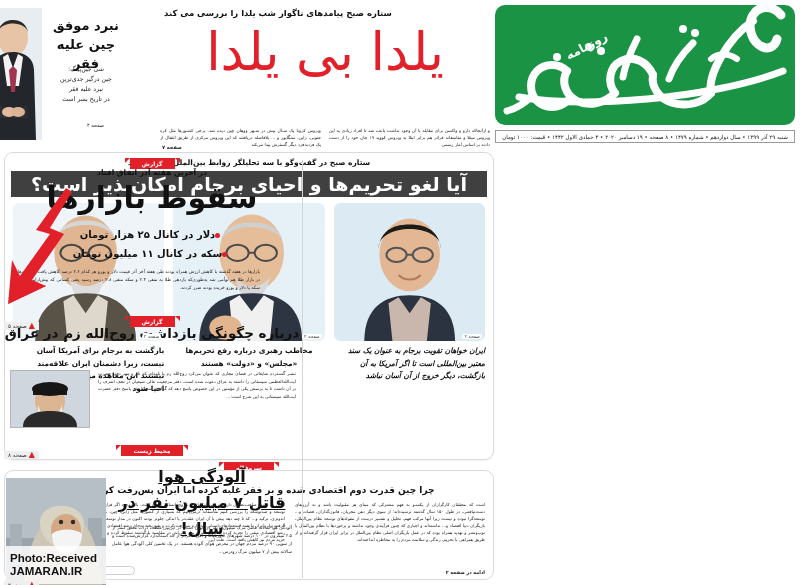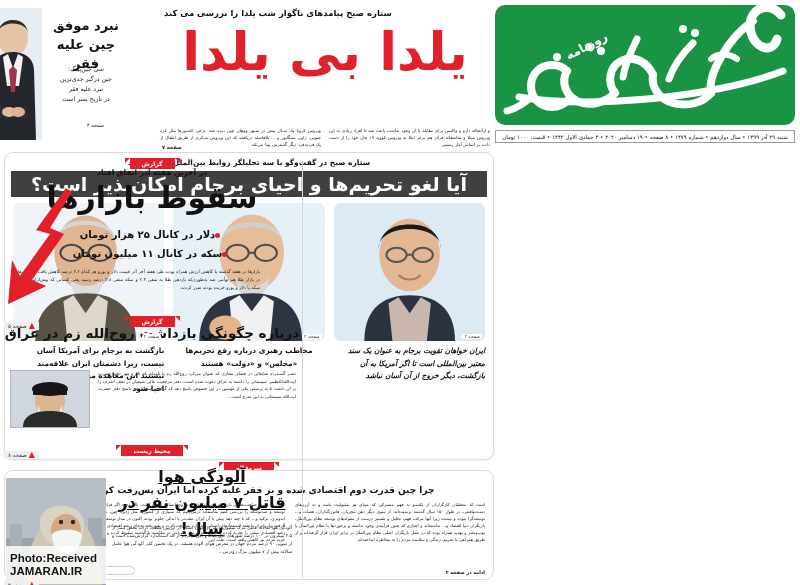--- a/index.html
+++ b/index.html
@@ -115,21 +115,21 @@
     font-size: 8.5px;
     font-weight: bold;
     color: #111;
     text-align: left;
     padding-left: 4px;
     white-space: nowrap;
   }
   .lead-title {
     margin-top: 5px;
     font-size: 52px;
-    font-weight: bold;
+    font-weight: normal;
     color: #e2202a;
     text-align: center;
     line-height: 58px;
     letter-spacing: -1px;
     white-space: nowrap;
   }
   .lead-cols {
     position: absolute;
     bottom: 0; right: 0; left: 0;
     display: flex;

